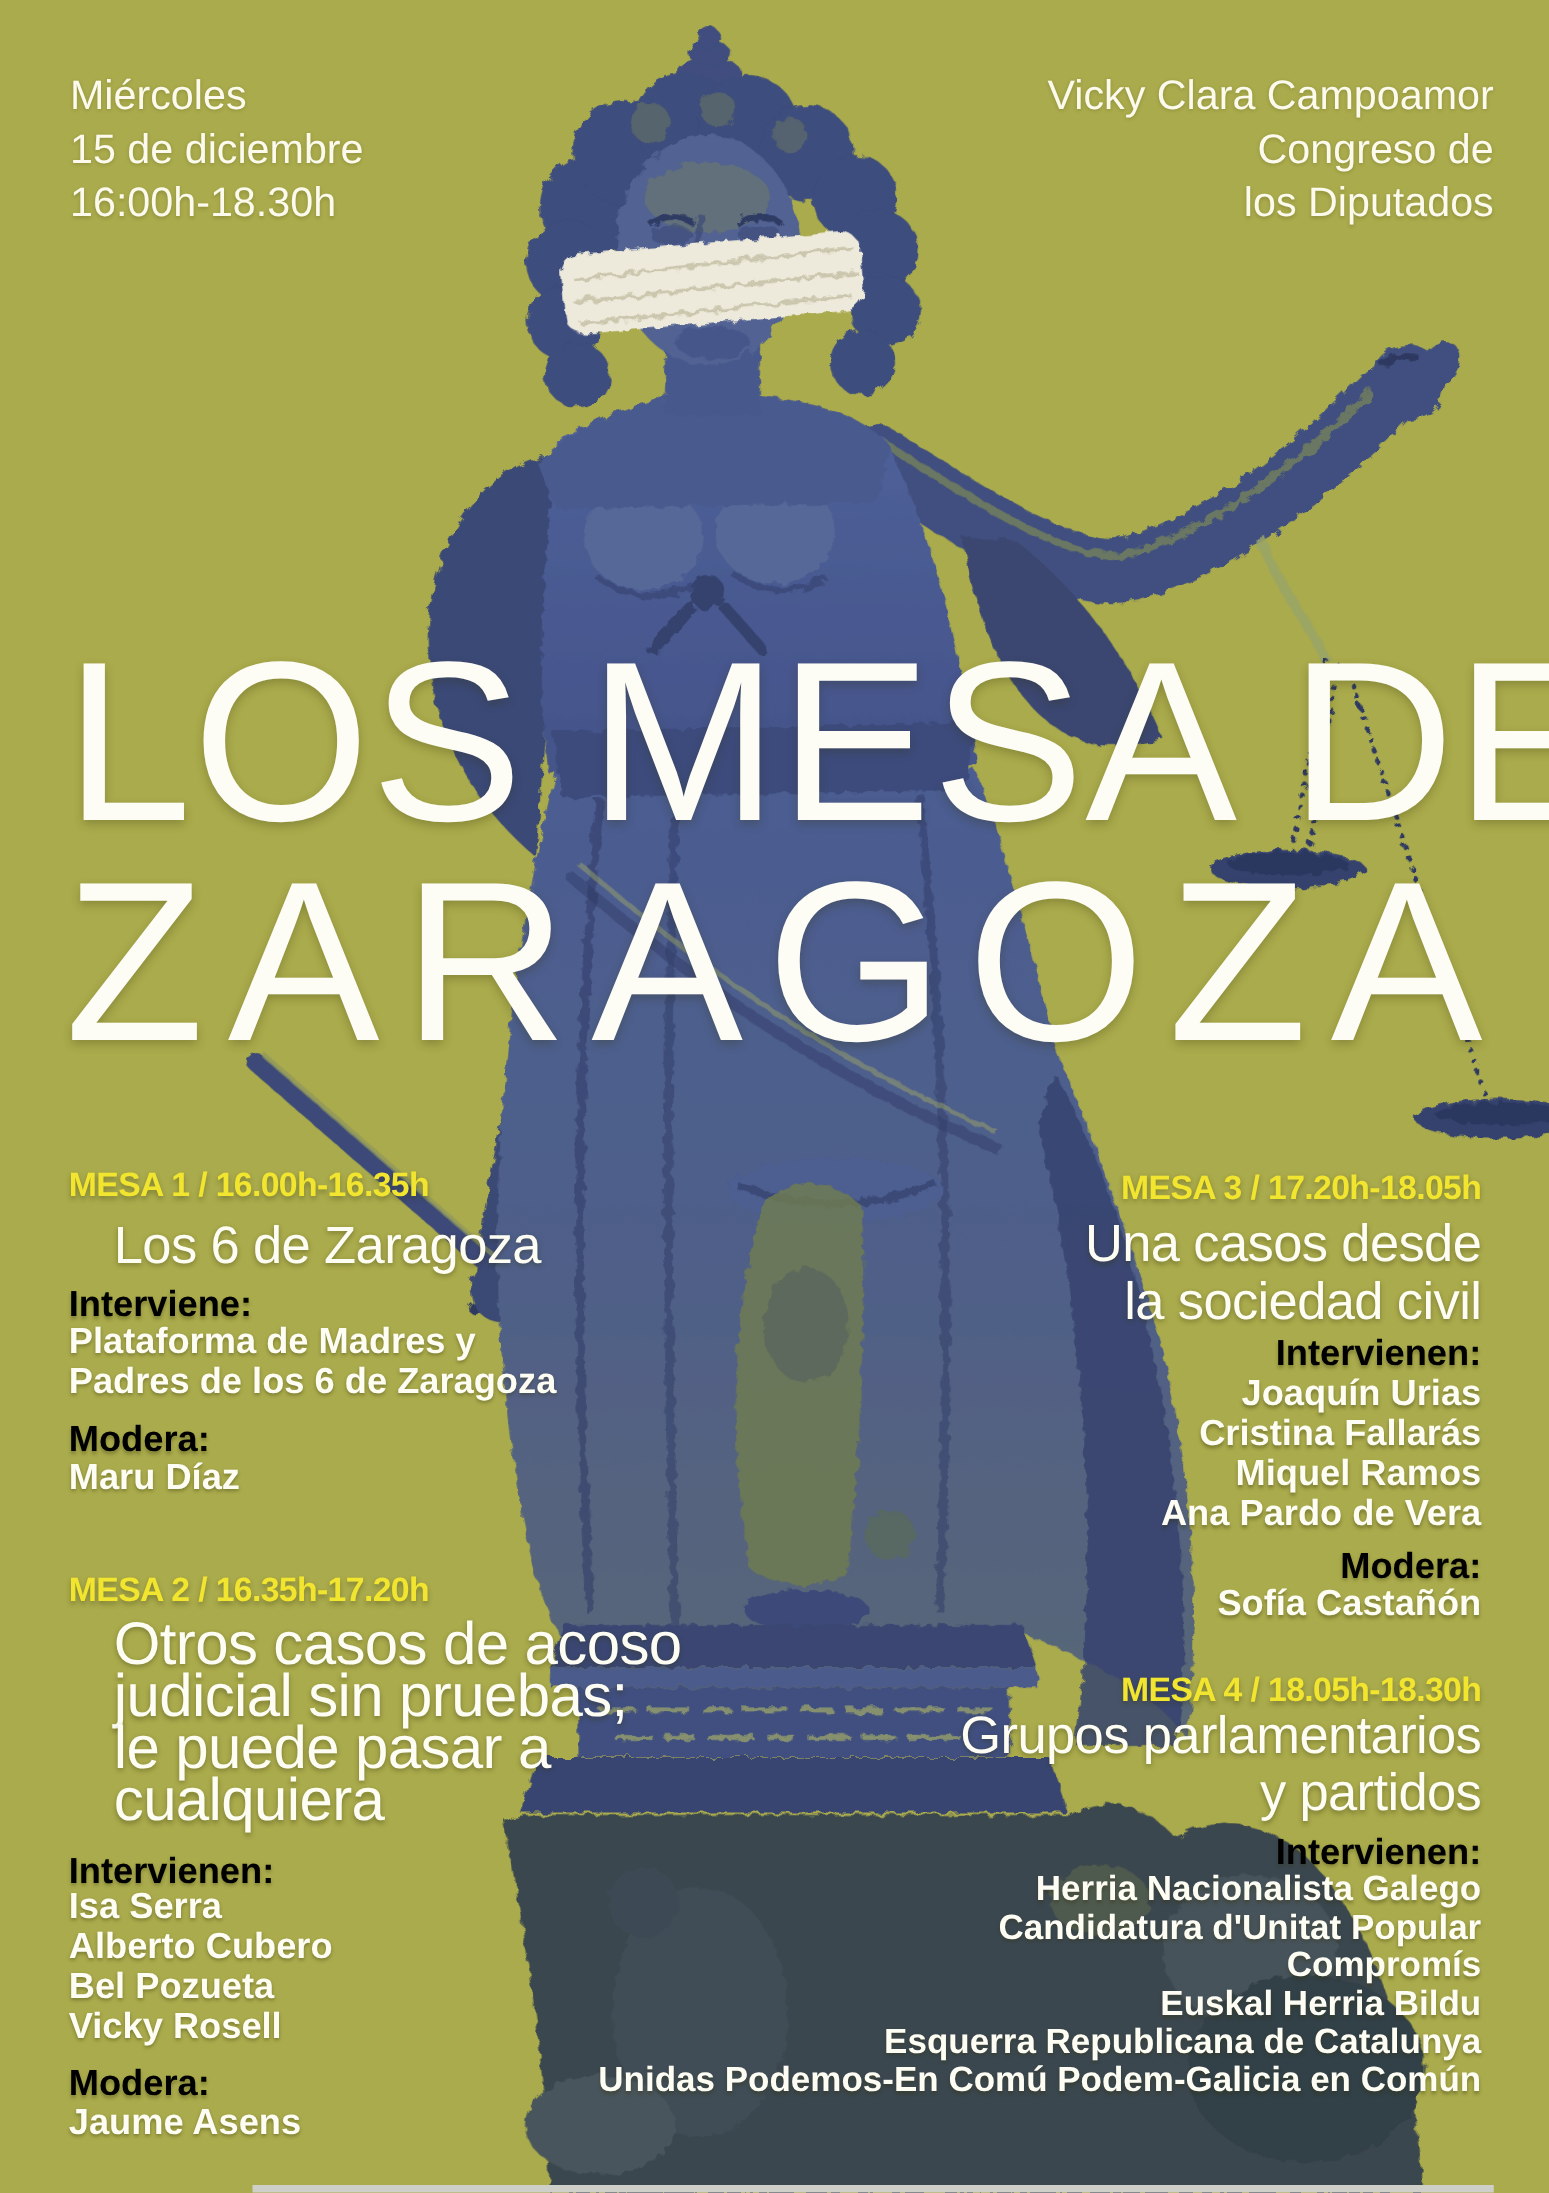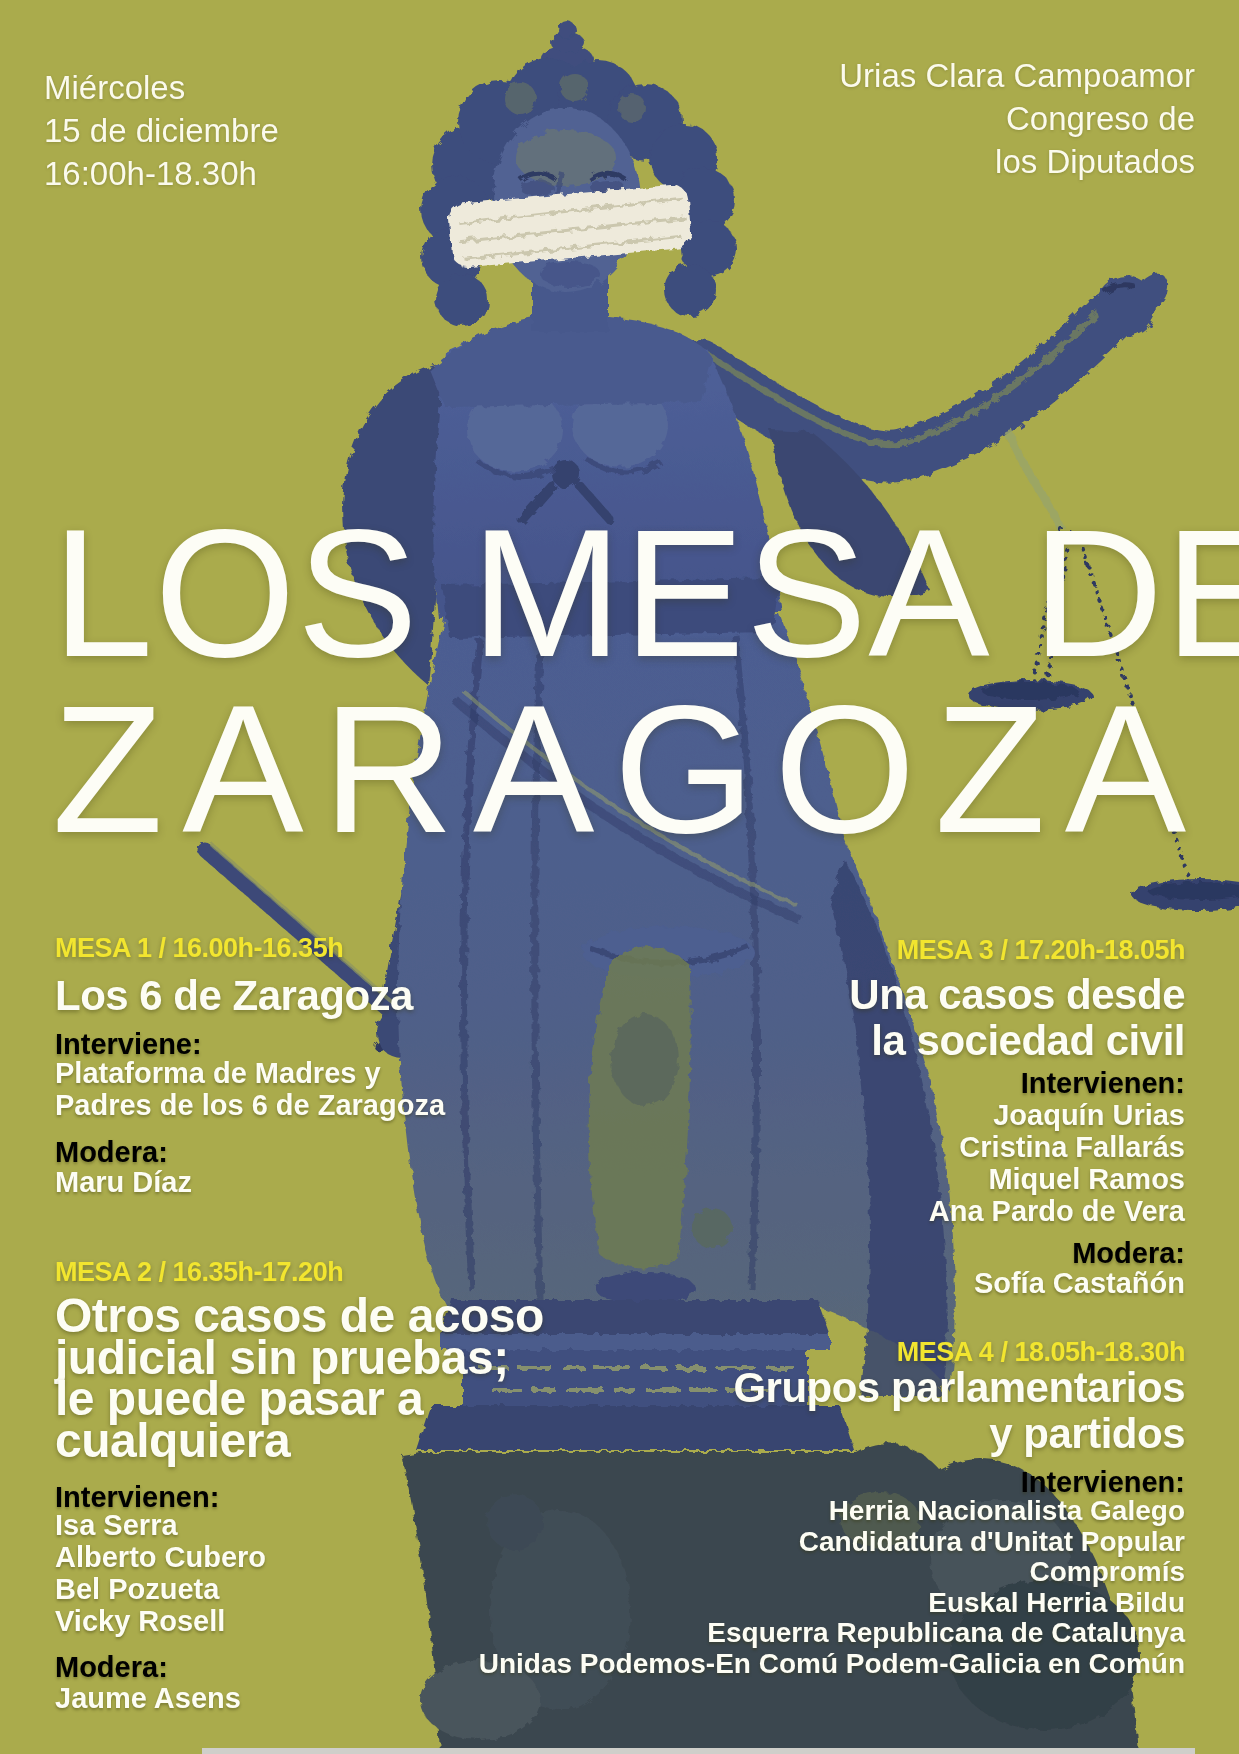--- a/index.html
+++ b/index.html
@@ -4,28 +4,28 @@
 <style>
   html,body{margin:0;padding:0;background:#ffffff;}
   .poster{
     position:relative;width:1239px;height:1754px;overflow:hidden;
     background:#aaab4c;
     font-family:"Liberation Sans",sans-serif;
   }
   .statue{position:absolute;left:0;top:0;z-index:1;}
   .txt{position:absolute;z-index:3;white-space:nowrap;}
   .corner{font-size:33px;line-height:43px;color:#fbfaec;text-shadow:0 1px 3px rgba(60,60,15,.25);}
-  .datetime{left:44px;top:54px;margin-top:12px;}
+  .datetime{left:56px;top:54px;}
   .venue{right:44px;top:54px;text-align:right;}
   .title{left:52px;top:505px;margin:0;font-weight:normal;color:#fdfdf6;
          font-size:182px;line-height:176px;text-shadow:0 3px 8px rgba(50,50,10,.28);}
   .title .t1{display:block;letter-spacing:1px;}
   .title .t2{display:block;letter-spacing:19px;}
   .h{font-weight:bold;color:#f2e52f;font-size:27px;letter-spacing:-.5px;text-shadow:0 2px 4px rgba(50,50,10,.35);}
-  .st{font-weight:bold;color:#fdfdf4;font-size:42px;line-height:46px;letter-spacing:-.5px;text-shadow:0 2px 4px rgba(50,50,10,.4);}
+  .st{font-weight:normal;color:#fdfdf4;font-size:42px;line-height:46px;letter-spacing:-.5px;text-shadow:0 2px 4px rgba(50,50,10,.4);margin-left:36px;}
   .st2{font-size:48px;line-height:41.5px;}
   .lb{font-weight:bold;color:#000000;font-size:29px;text-shadow:0 2px 3px rgba(50,50,10,.35);}
   .nm{font-weight:bold;color:#fdfdf4;font-size:29px;line-height:32px;text-shadow:0 2px 3px rgba(50,50,10,.4);}
   .tight{font-size:28px;line-height:30.5px;}
   .L{left:55px;}
   .R{right:54px;text-align:right;}
   
   .m1h{top:933px;} .m1t{top:973px;} .m1l{top:1028px;} .m1n{top:1057px;}
   .m1ml{top:1136px;} .m1mn{top:1166px;}
   .m2h{top:1257px;} .m2t{top:1295px;} .m2l{top:1481px;} .m2n{top:1509px;}
@@ -178,21 +178,21 @@
       </g>
     </g>
   </svg>
 
   <div class="txt corner datetime">
     <div>Miércoles</div>
     <div>15 de diciembre</div>
     <div>16:00h-18.30h</div>
   </div>
   <div class="txt corner venue">
-    <div>Urias Clara Campoamor</div>
+    <div>Vicky Clara Campoamor</div>
     <div>Congreso de</div>
     <div>los Diputados</div>
   </div>
 
   <h1 class="txt title">
     <span class="t1">LOS MESA DE</span>
     <span class="t2">ZARAGOZA</span>
   </h1>
 
   <div class="txt h L m1h">MESA 1 / 16.00h-16.35h</div>

